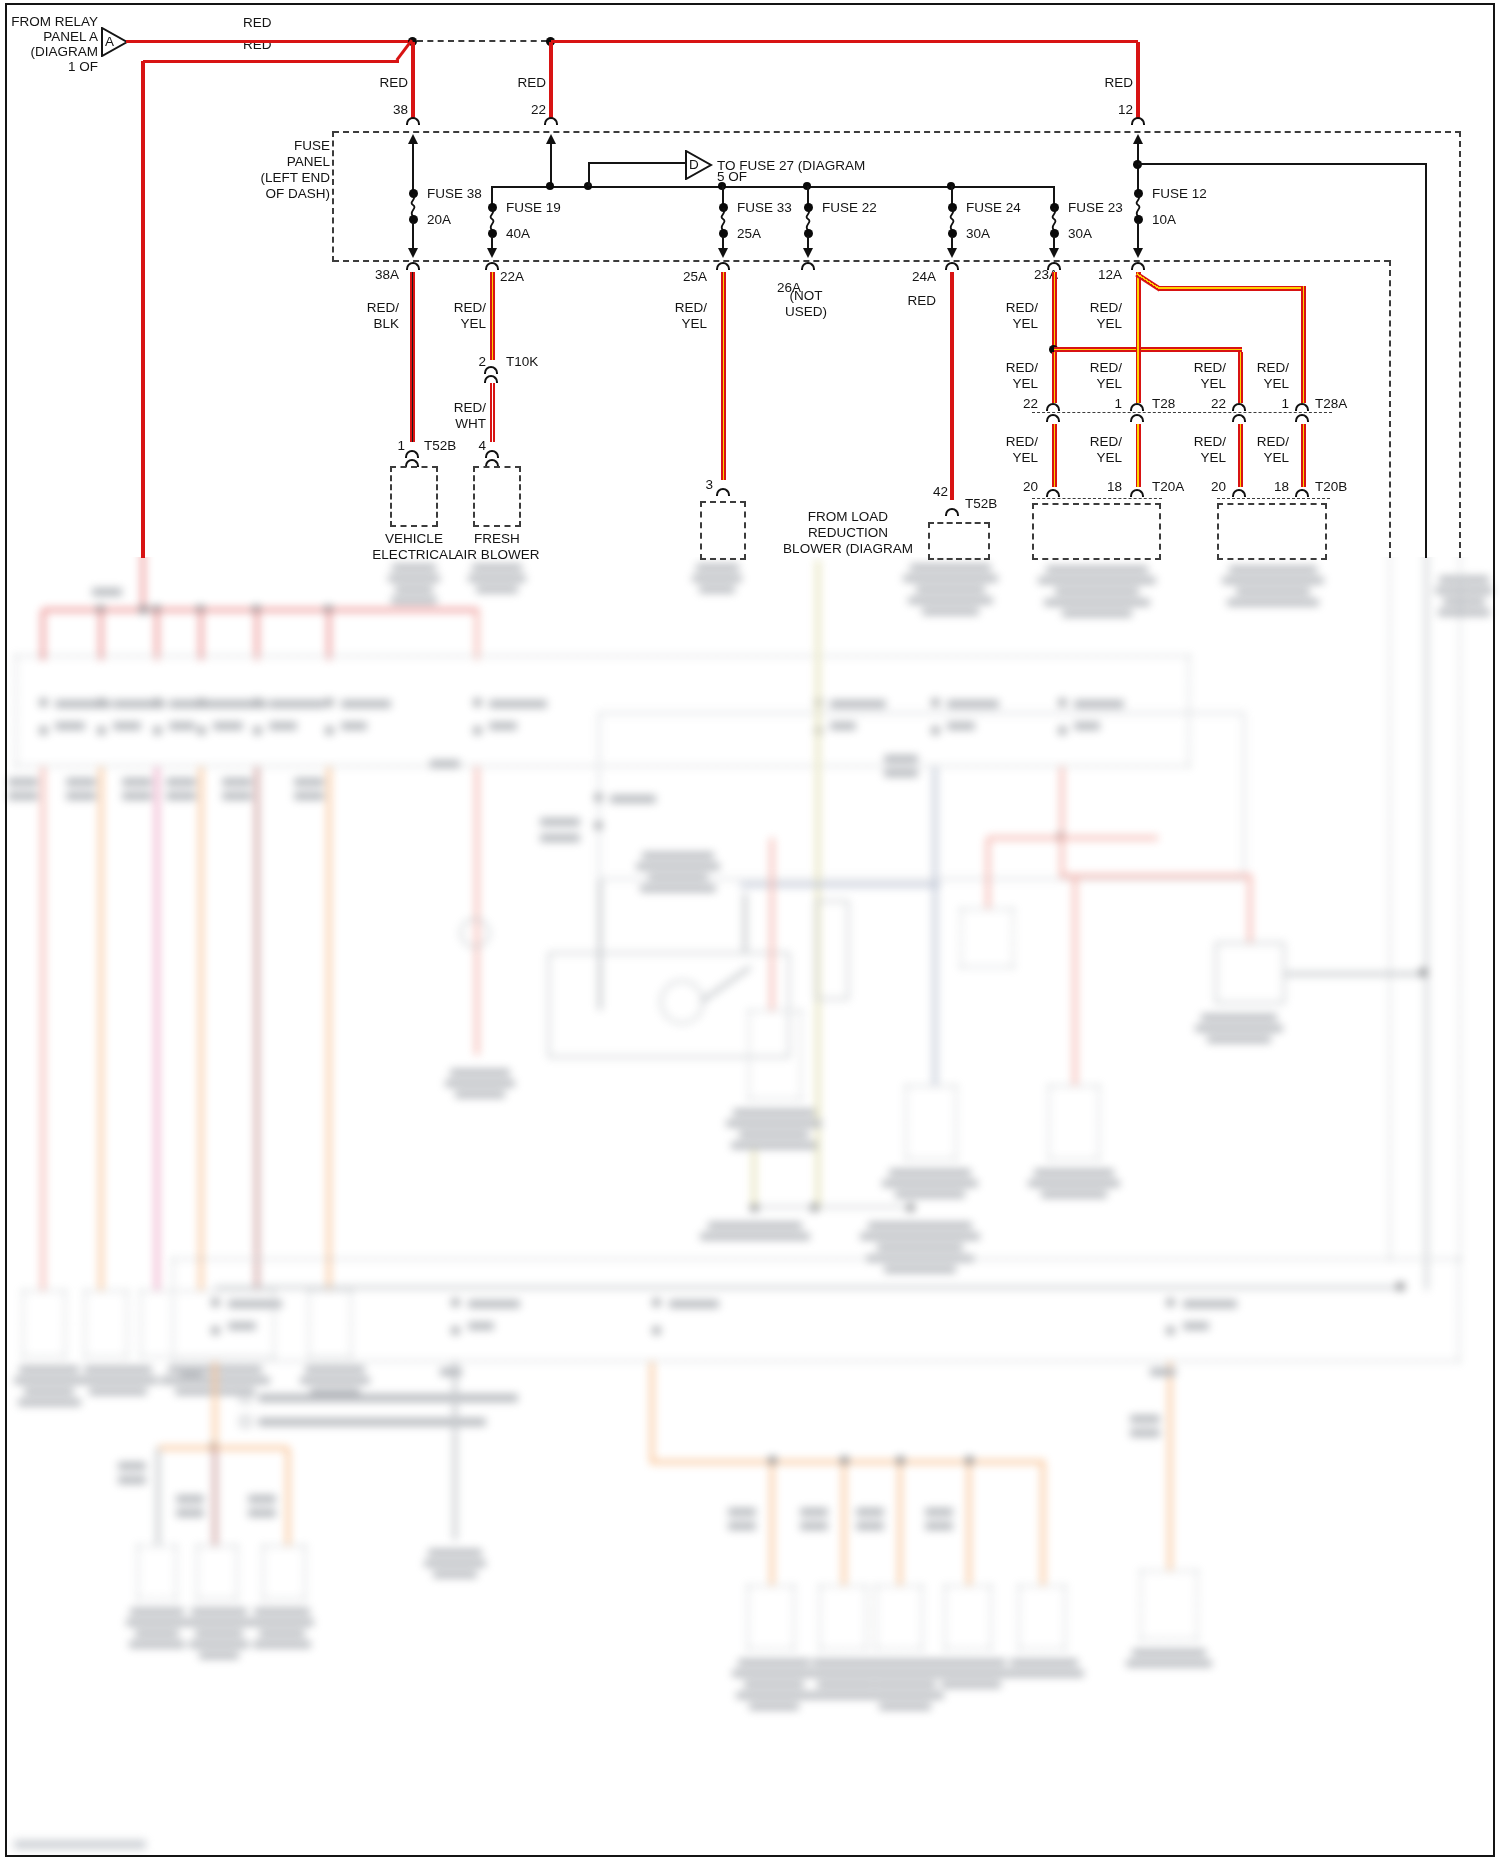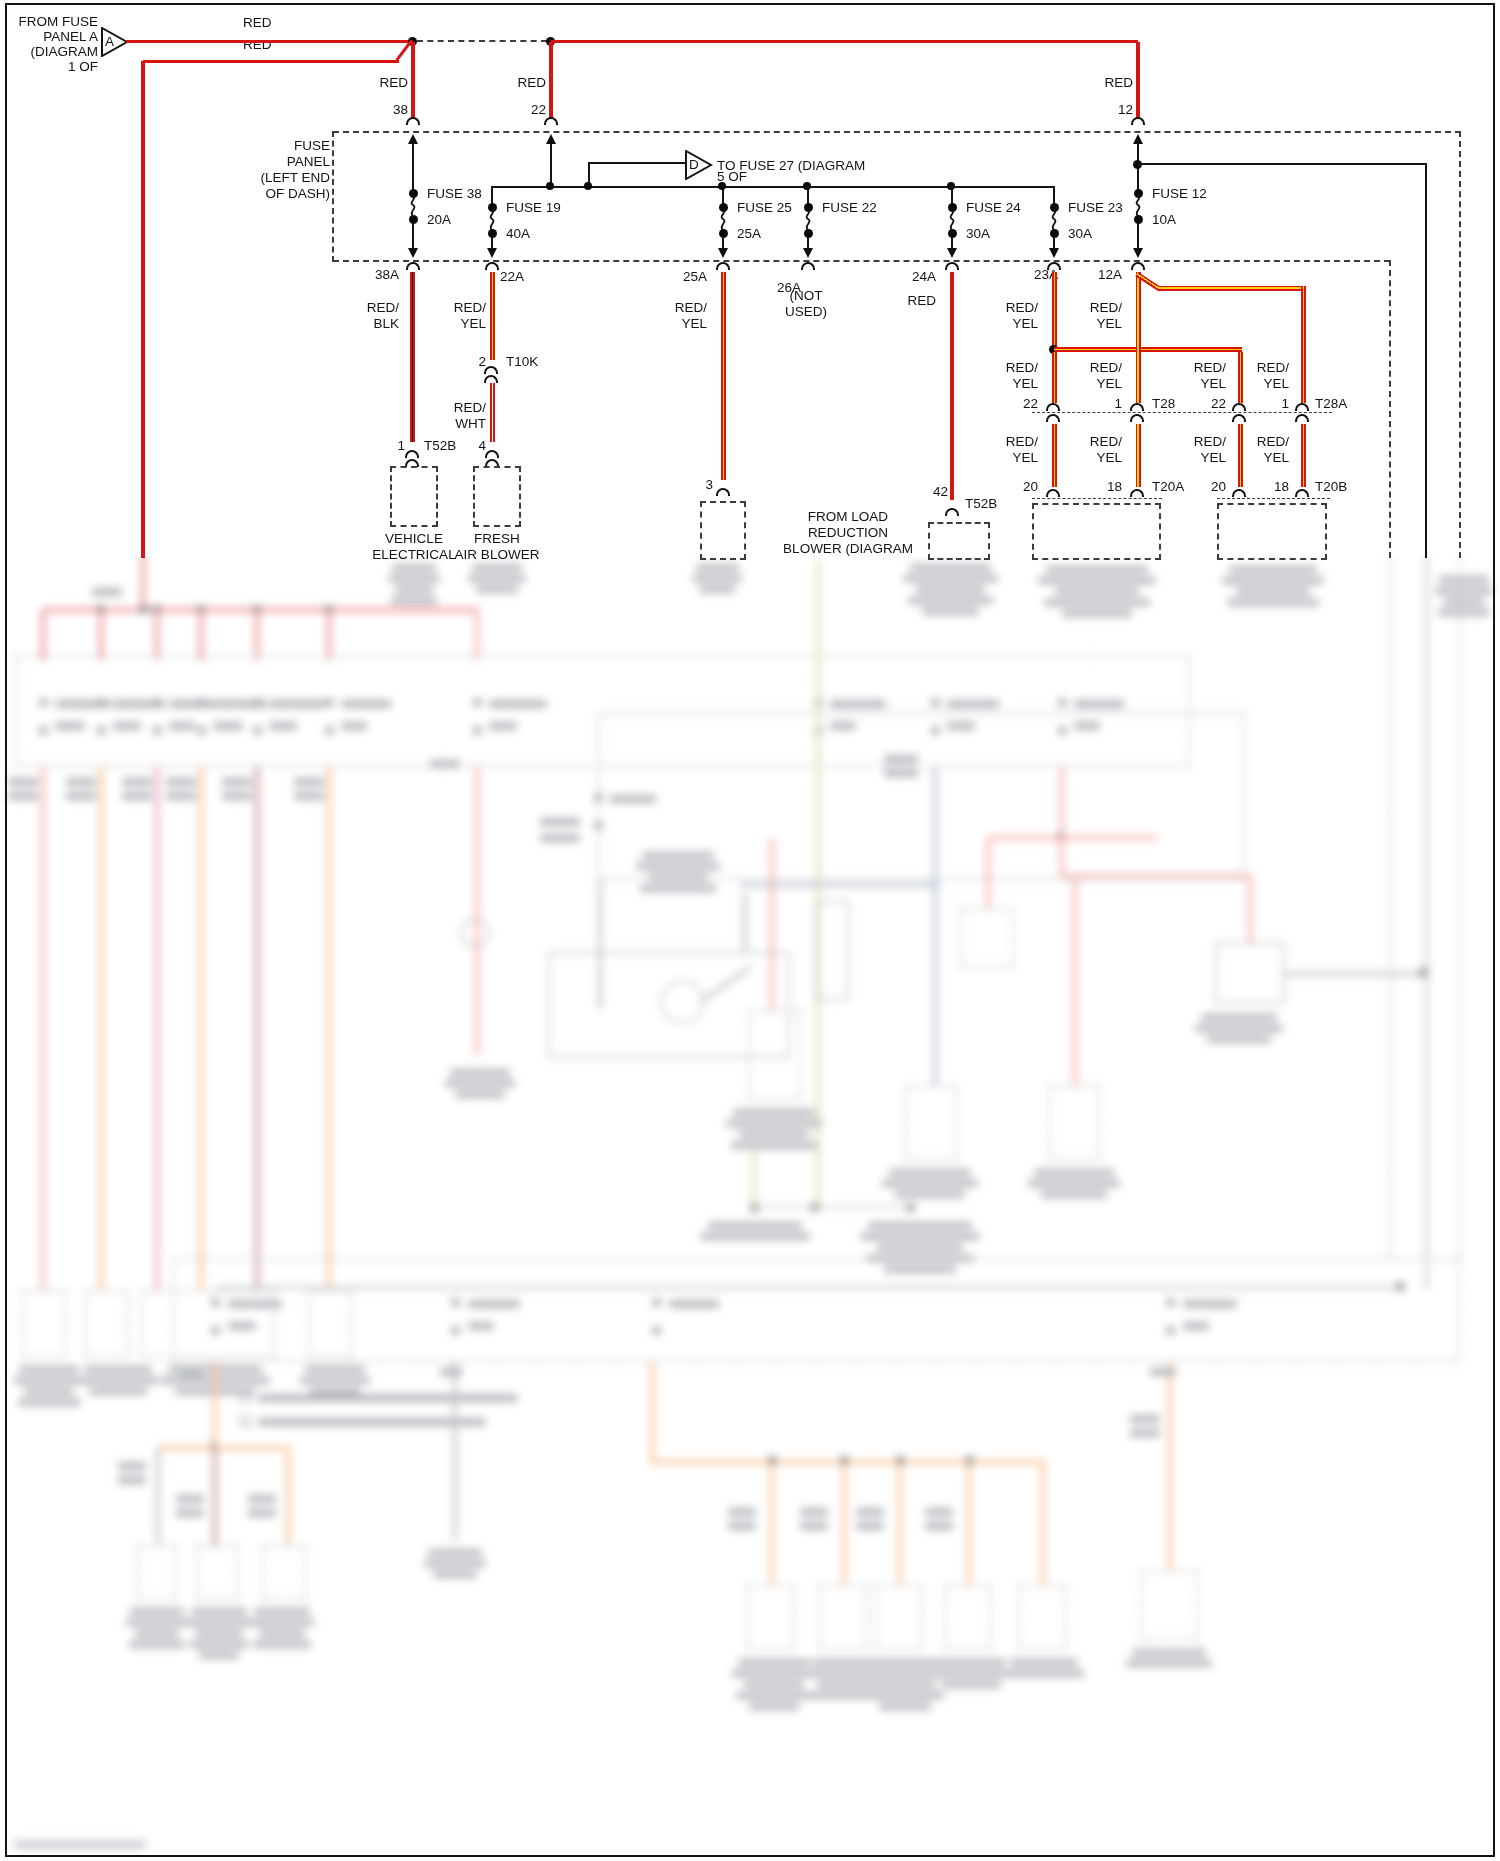--- a/index.html
+++ b/index.html
@@ -427,21 +427,21 @@
       <div class="sm" style="left:1130px;top:1429px;width:30px"></div>
     <div class="bdbox" style="left:1140px;top:1570px;width:58px;height:70px"></div>
     <div class="stack" style="left:1126px;top:1645px;width:86px">
         <i></i>
         <i></i>
       </div>
 
     <div class="sm" style="left:14px;top:1840px;width:132px;height:9px;background:#aab0b8"></div>
   </div>
 
-  <div class="lbl r" style="right:1402px;top:14px">FROM FUSE</div>
+  <div class="lbl r" style="right:1402px;top:14px">FROM RELAY</div>
   <div class="lbl r" style="right:1402px;top:29px">PANEL A</div>
   <div class="lbl r" style="right:1402px;top:44px">(DIAGRAM</div>
   <div class="lbl r" style="right:1402px;top:59px">1 OF</div>
   <div class="tri" style="left:101px;top:27px">
     <svg width="28" height="30">
         <polygon points="1,1 1,29 26,15" fill="#fff" stroke="#141414" stroke-width="2"></polygon>
       </svg>
     <span class="lbl" style="left:4px;top:7px">A</span>
   </div>
 
@@ -531,21 +531,21 @@
   <div class="vw blk bw" style="left:491px;top:236px;height:14px"></div>
 
   <div class="vw blk bw" style="left:722px;top:186px;height:21px"></div>
   <div class="fuse" style="left:717px;top:203px">
       <span class="d1"></span>
       <svg width="12" height="22" viewBox="0 0 12 22">
         <path d="M6 0 C11 5 1 8 6 11 C11 14 1 18 6 22" fill="none" stroke="#101010" stroke-width="1.8"></path>
       </svg>
       <span class="d2"></span>
     </div>
-  <div class="lbl" style="left:737px;top:200px">FUSE 25</div>
+  <div class="lbl" style="left:737px;top:200px">FUSE 33</div>
   <div class="lbl" style="left:737px;top:226px">25A</div>
   <div class="vw blk bw" style="left:722px;top:236px;height:14px"></div>
 
   <div class="vw blk bw" style="left:807px;top:186px;height:21px"></div>
   <div class="fuse" style="left:802px;top:203px">
       <span class="d1"></span>
       <svg width="12" height="22" viewBox="0 0 12 22">
         <path d="M6 0 C11 5 1 8 6 11 C11 14 1 18 6 22" fill="none" stroke="#101010" stroke-width="1.8"></path>
       </svg>
       <span class="d2"></span>

